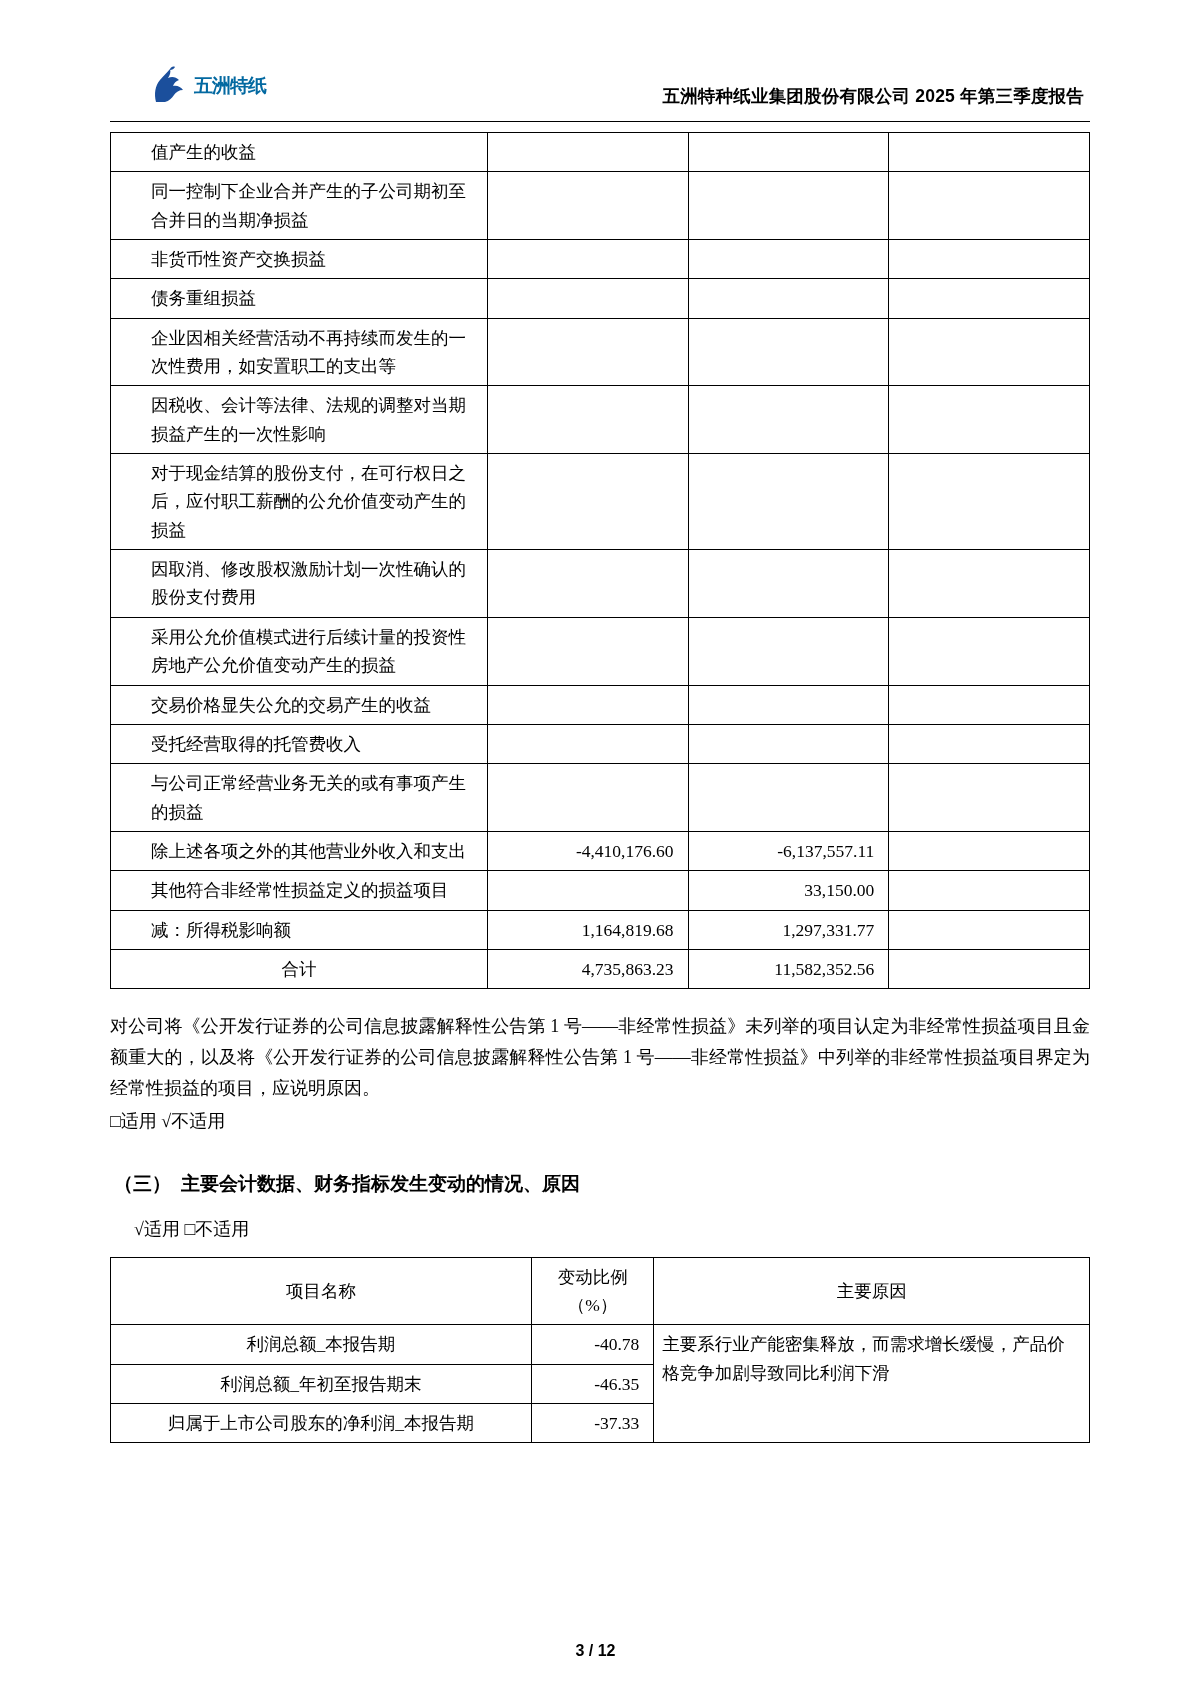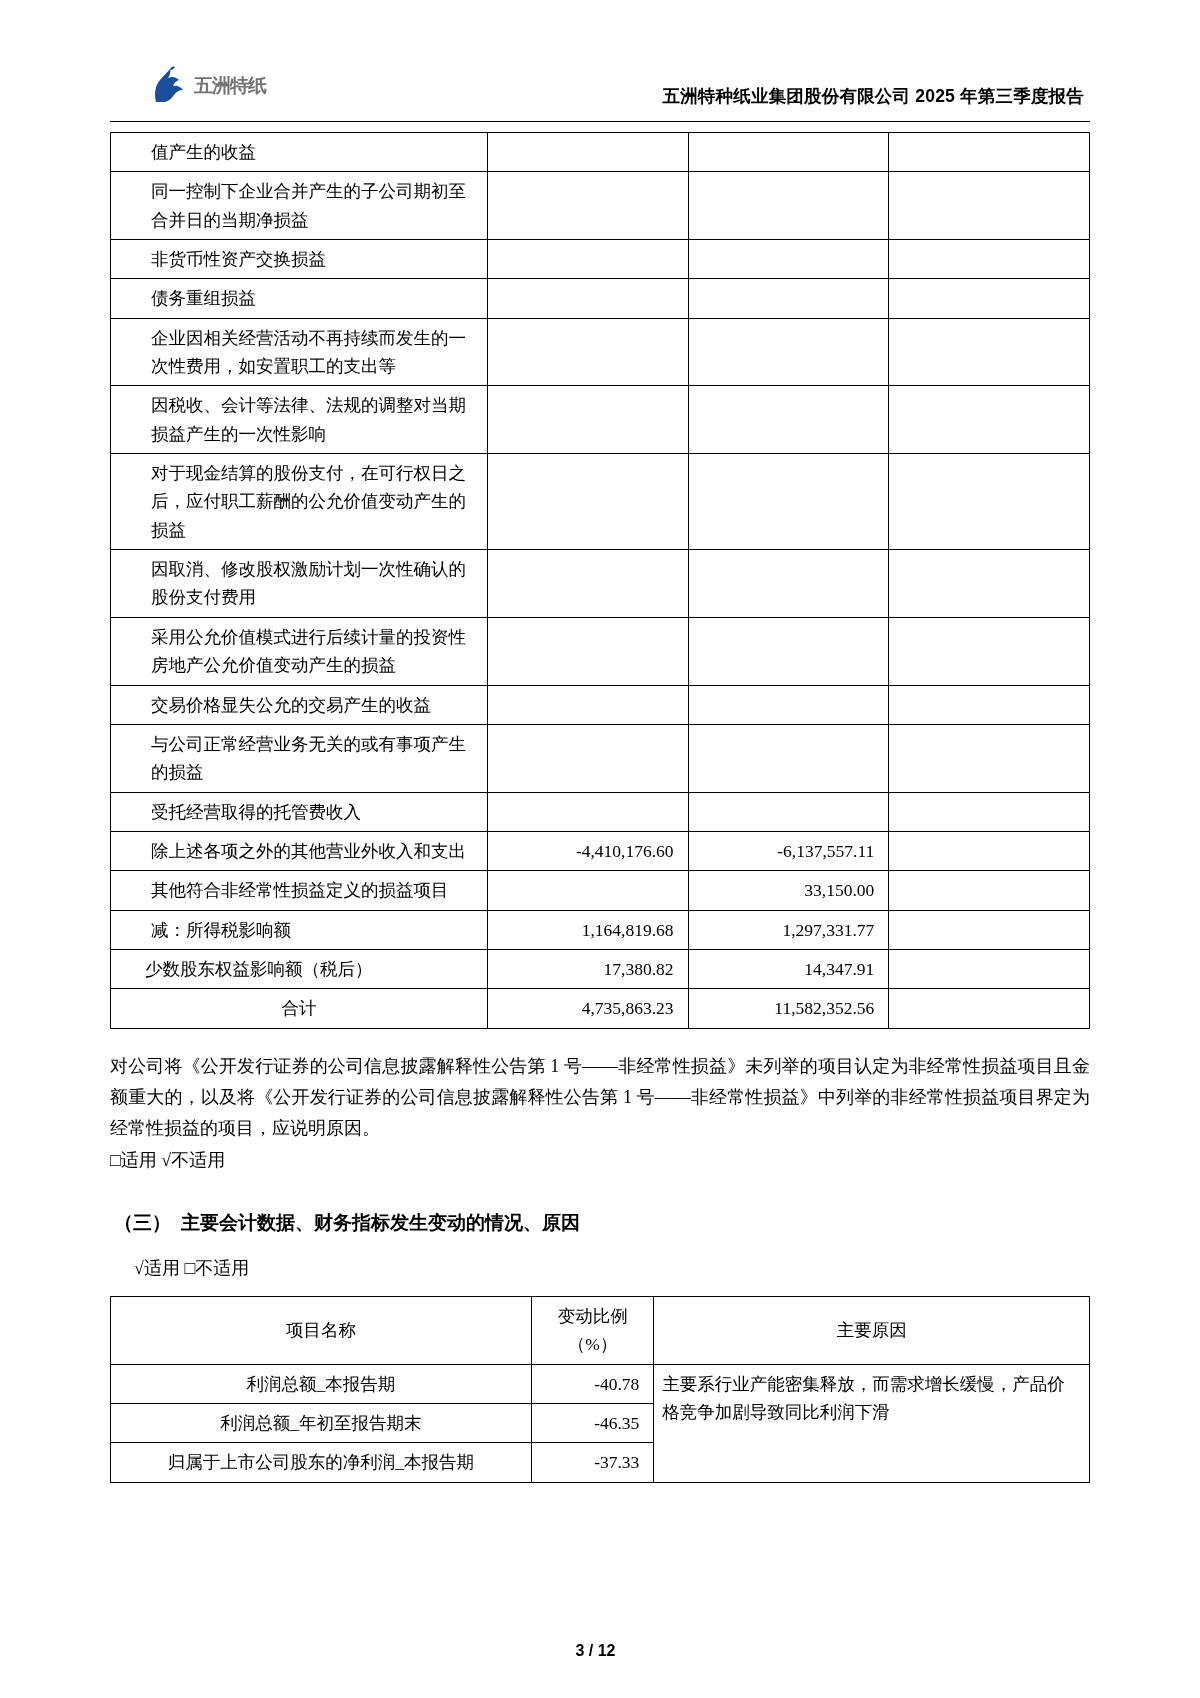--- a/index.html
+++ b/index.html
@@ -39,21 +39,21 @@
   .logo-mark {
     width: 40px;
     height: 42px;
     position: relative;
   }
   .logo-text {
     font-family: "Liberation Sans", "DejaVu Sans", sans-serif;
     font-weight: bold;
     font-size: 19px;
     letter-spacing: -1px;
-    color: #737373;
+    color: #0369a1;
     line-height: 1;
   }
   .header-title {
     font-family: "Liberation Sans", "DejaVu Sans", sans-serif;
     font-weight: bold;
     font-size: 17.5px;
     color: #000;
     margin-top: 24px;
     margin-right: 6px;
     white-space: nowrap;
@@ -240,53 +240,47 @@
         <td class="num"></td>
         <td class="num"></td>
       </tr>
       <tr>
         <td class="label">交易价格显失公允的交易产生的收益</td>
         <td class="num"></td>
         <td class="num"></td>
         <td class="num"></td>
       </tr>
       <tr>
+        <td class="label">受托经营取得的托管费收入</td>
+        <td class="num"></td>
+        <td class="num"></td>
+        <td class="num"></td>
+      </tr>
+      <tr>
         <td class="label">与公司正常经营业务无关的或有事项产生的损益</td>
-        <td class="num"></td>
-        <td class="num"></td>
-        <td class="num"></td>
-      </tr>
-      <tr>
-        <td class="label">受托经营取得的托管费收入</td>
         <td class="num"></td>
         <td class="num"></td>
         <td class="num"></td>
       </tr>
       <tr>
         <td class="label">除上述各项之外的其他营业外收入和支出</td>
         <td class="num">-4,410,176.60</td>
         <td class="num">-6,137,557.11</td>
         <td class="num"></td>
       </tr>
       <tr>
         <td class="label">其他符合非经常性损益定义的损益项目</td>
         <td class="num"></td>
         <td class="num">33,150.00</td>
         <td class="num"></td>
       </tr>
       <tr>
         <td class="label">减：所得税影响额</td>
         <td class="num">1,164,819.68</td>
         <td class="num">1,297,331.77</td>
-        <td class="num"></td>
-      </tr>
-      <tr>
-        <td class="indent">少数股东权益影响额（税后）</td>
-        <td class="num">17,380.82</td>
-        <td class="num">14,347.91</td>
         <td class="num"></td>
       </tr>
       <tr>
         <td class="center">合计</td>
         <td class="num">4,735,863.23</td>
         <td class="num">11,582,352.56</td>
         <td class="num"></td>
       </tr>
     </tbody>
   </table>

